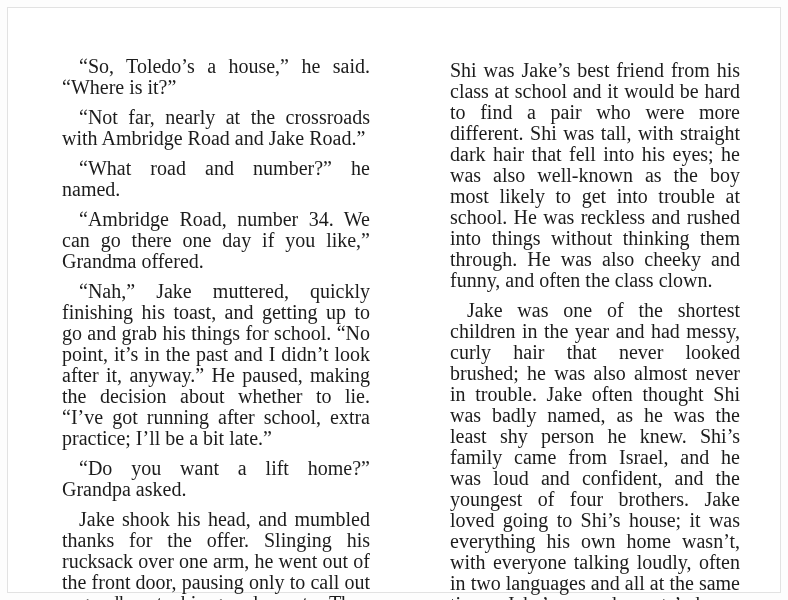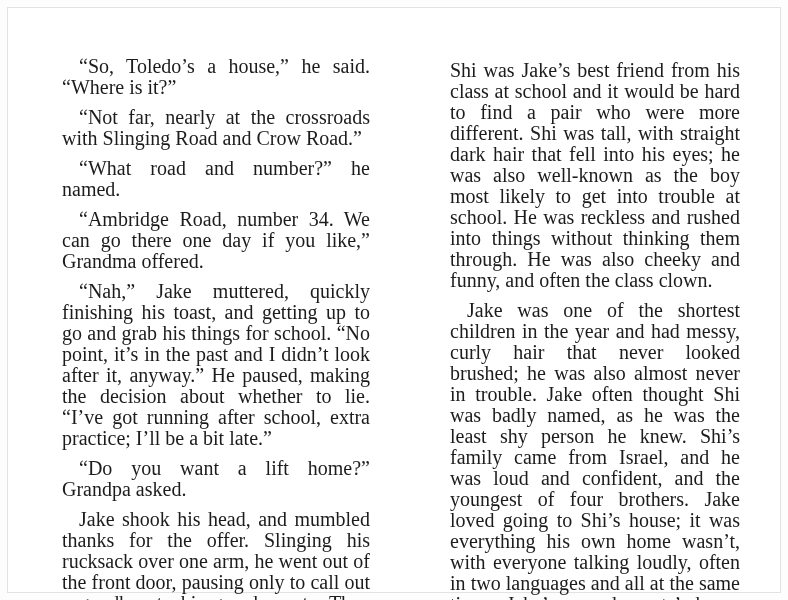--- a/index.html
+++ b/index.html
@@ -58,21 +58,21 @@
     padding-bottom: 8px;
   }
 </style>
 </head>
 <body>
 
 <div class="spread">
   <div class="page page-left">
     <div class="page-text">
         <p class="para">“So, Toledo’s a house,” he said. “Where is it?”</p>
-        <p class="para">“Not far, nearly at the crossroads with Slinging Road and Crow Road.”</p>
+        <p class="para">“Not far, nearly at the crossroads with Ambridge Road and Jake Road.”</p>
         <p class="para">“What road and number?” he named.</p>
         <p class="para">“Ambridge Road, number 34. We can go there one day if you like,” Grandma offered.</p>
         <p class="para">“Nah,” Jake muttered, quickly finishing his toast, and getting up to go and grab his things for school. “No point, it’s in the past and I didn’t look after it, anyway.” He paused, making the decision about whether to lie. “I’ve got running after school, extra practice; I’ll be a bit late.”</p>
         <p class="para">“Do you want a lift home?” Grandpa asked.</p>
         <p class="para">Jake shook his head, and mumbled thanks for the offer. Slinging his rucksack over one arm, he went out of the front door, pausing only to call out a goodbye to his grandparents. Then he was off,</p>
       </div>
     <div class="page-number">5</div>
   </div>
   <div class="page page-right">
     <div class="page-text">

